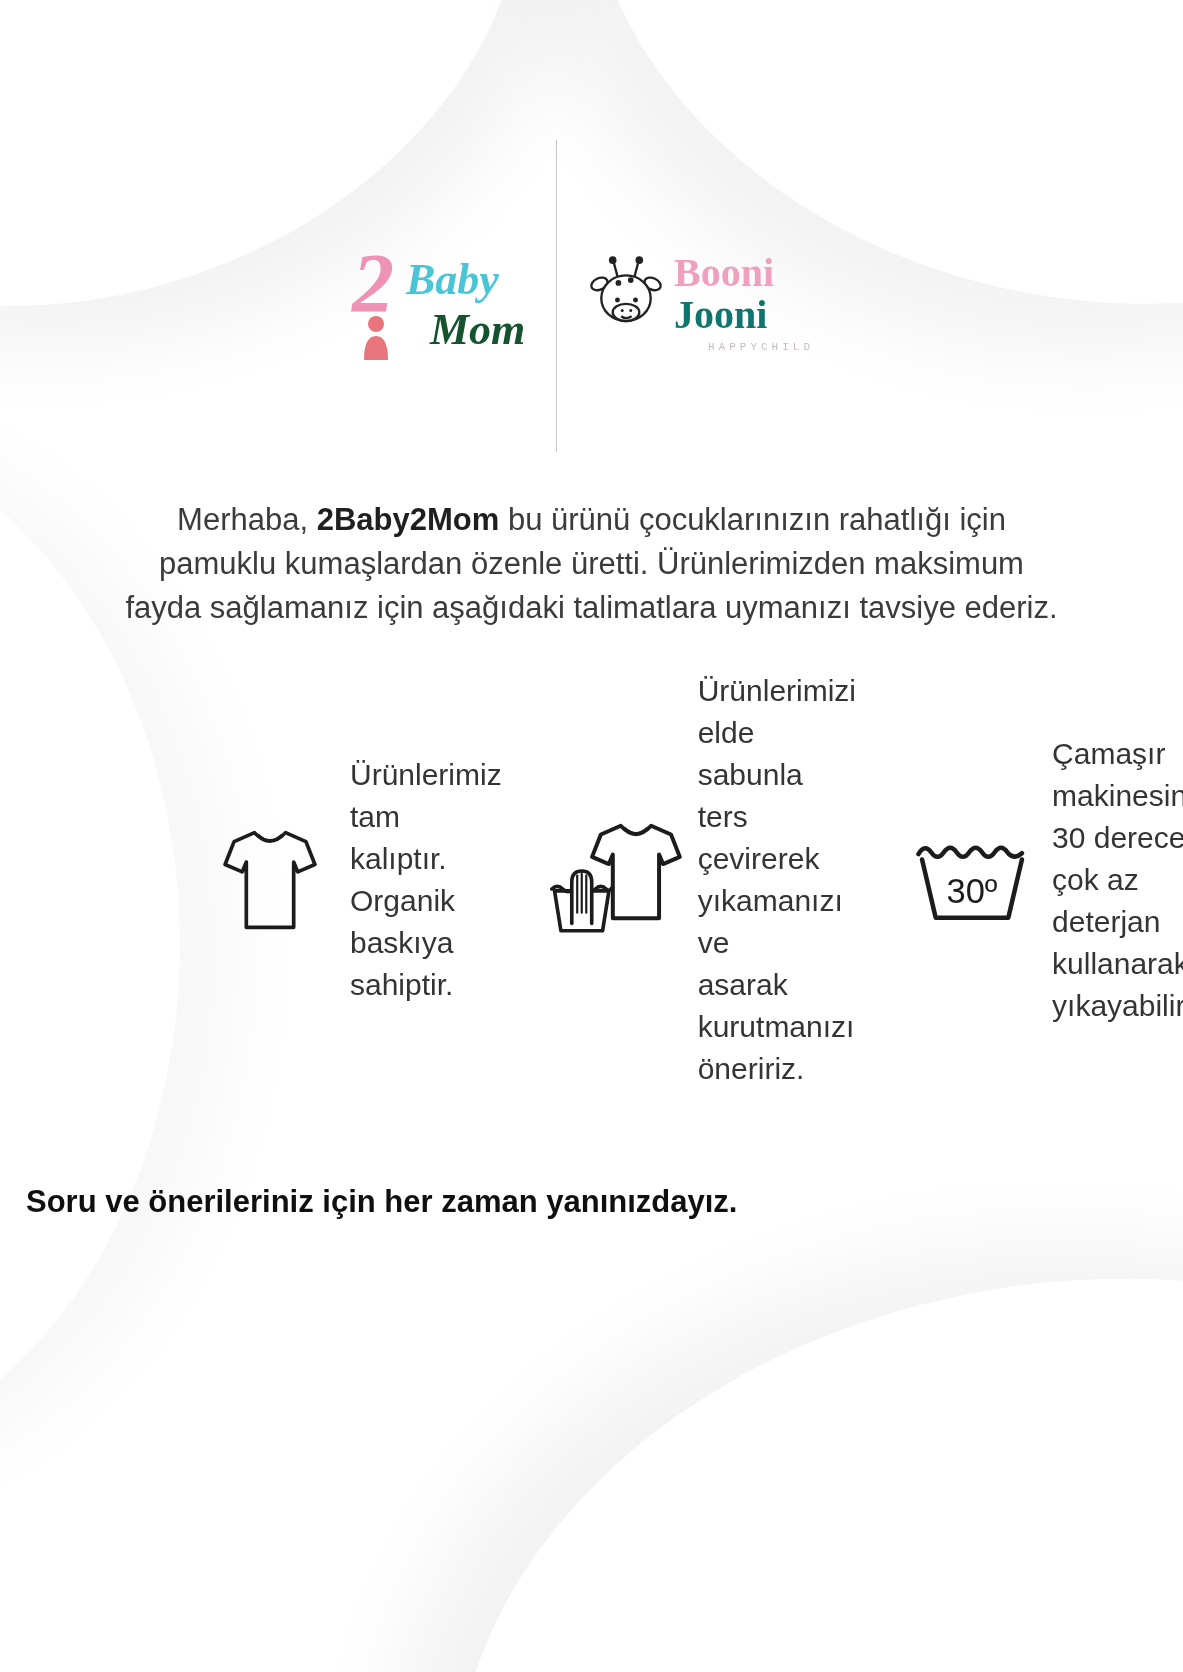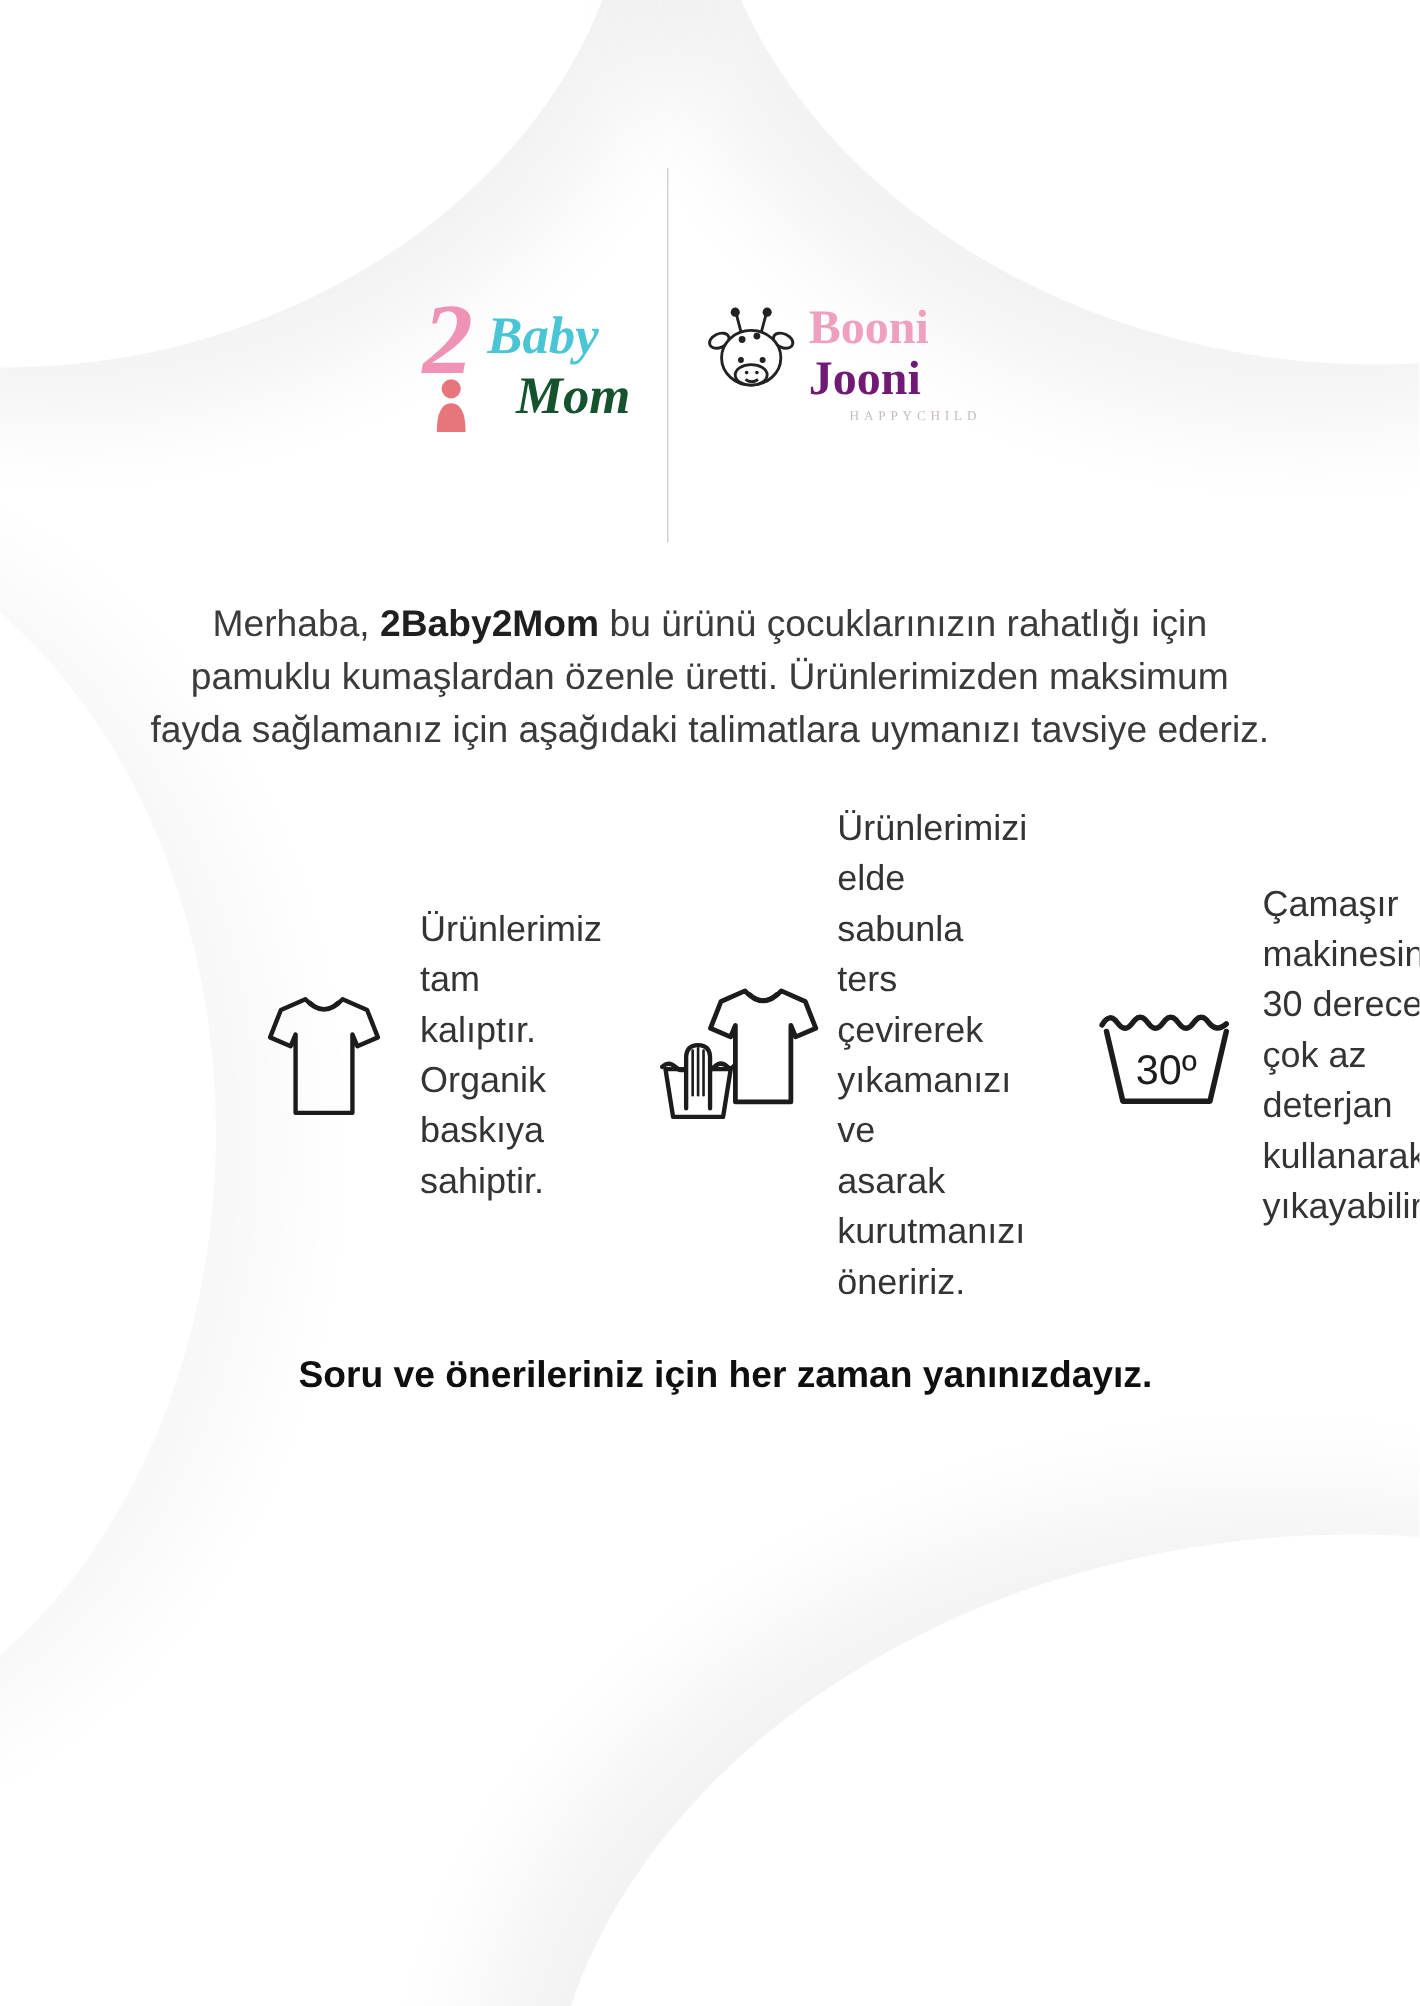--- a/index.html
+++ b/index.html
@@ -31,39 +31,39 @@
   .logo-left .lbaby { position:absolute; left:54px; top:2px; font-size:44px; font-weight:bold;
                       color:#49c5d6; line-height:1; }
   .logo-left .lmom { position:absolute; left:78px; top:52px; font-size:44px; font-weight:bold;
                      color:#14532d; line-height:1; }
   .logo-left .momfig { position:absolute; left:6px; top:58px; }
 
   .logo-right { position:absolute; left:588px; top:252px; display:flex; align-items:flex-start; }
   .logo-right .gwrap { width:76px; }
   .logo-right .words { margin-left:10px; font-family:"Liberation Serif", serif; font-weight:bold; }
   .logo-right .booni { font-size:40px; color:#f0a0bf; line-height:1.05; }
-  .logo-right .jooni { font-size:40px; color:#701a75; line-height:1.05; }
-  .logo-right .tagline { margin-top:5px; margin-left:34px; font-family:Liberation Serif, serif;
+  .logo-right .jooni { font-size:40px; color:#0f766e; line-height:1.05; }
+  .logo-right .tagline { margin-top:5px; margin-left:34px; font-family:Liberation Mono, monospace;
                          font-size:11px; letter-spacing:4px; color:#c9bac4; font-weight:normal; }
 
   
   .intro { margin-top:28px; text-align:center; font-size:31px; line-height:1.42; color:#3b3b3b; }
   .intro b { color:#1f1f1f; }
 
   
   .instructions { margin:40px 0 0 190px; width:810px; display:flex; flex-direction:row; gap:36px; }
   .row { display:flex; align-items:center; }
   .icon-cell { flex:0 0 160px; display:flex; justify-content:center; align-items:center; }
   .text-cell { font-size:30px; line-height:1.40; color:#343434; white-space:pre-line; }
 
   svg .ln { fill:none; stroke:#1c1c1c; stroke-linejoin:round; stroke-linecap:round; }
   svg .fw { fill:#ffffff; stroke:#1c1c1c; stroke-linejoin:round; stroke-linecap:round; }
 
   
-  .footer { margin-top:38px; text-align:center; font-size:31px; font-weight:bold; color:#0f0f0f;padding-left:26px; }
+  .footer { margin-top:94px; text-align:left; font-size:31px; font-weight:bold; color:#0f0f0f;padding-left:26px; }
 </style>
 </head>
 <body>
 
 <div class="page">
 
   <div class="swoosh sw-tl"></div>
   <div class="swoosh sw-tr"></div>
   <div class="swoosh sw-ml"></div>
   <div class="swoosh sw-br"></div>

